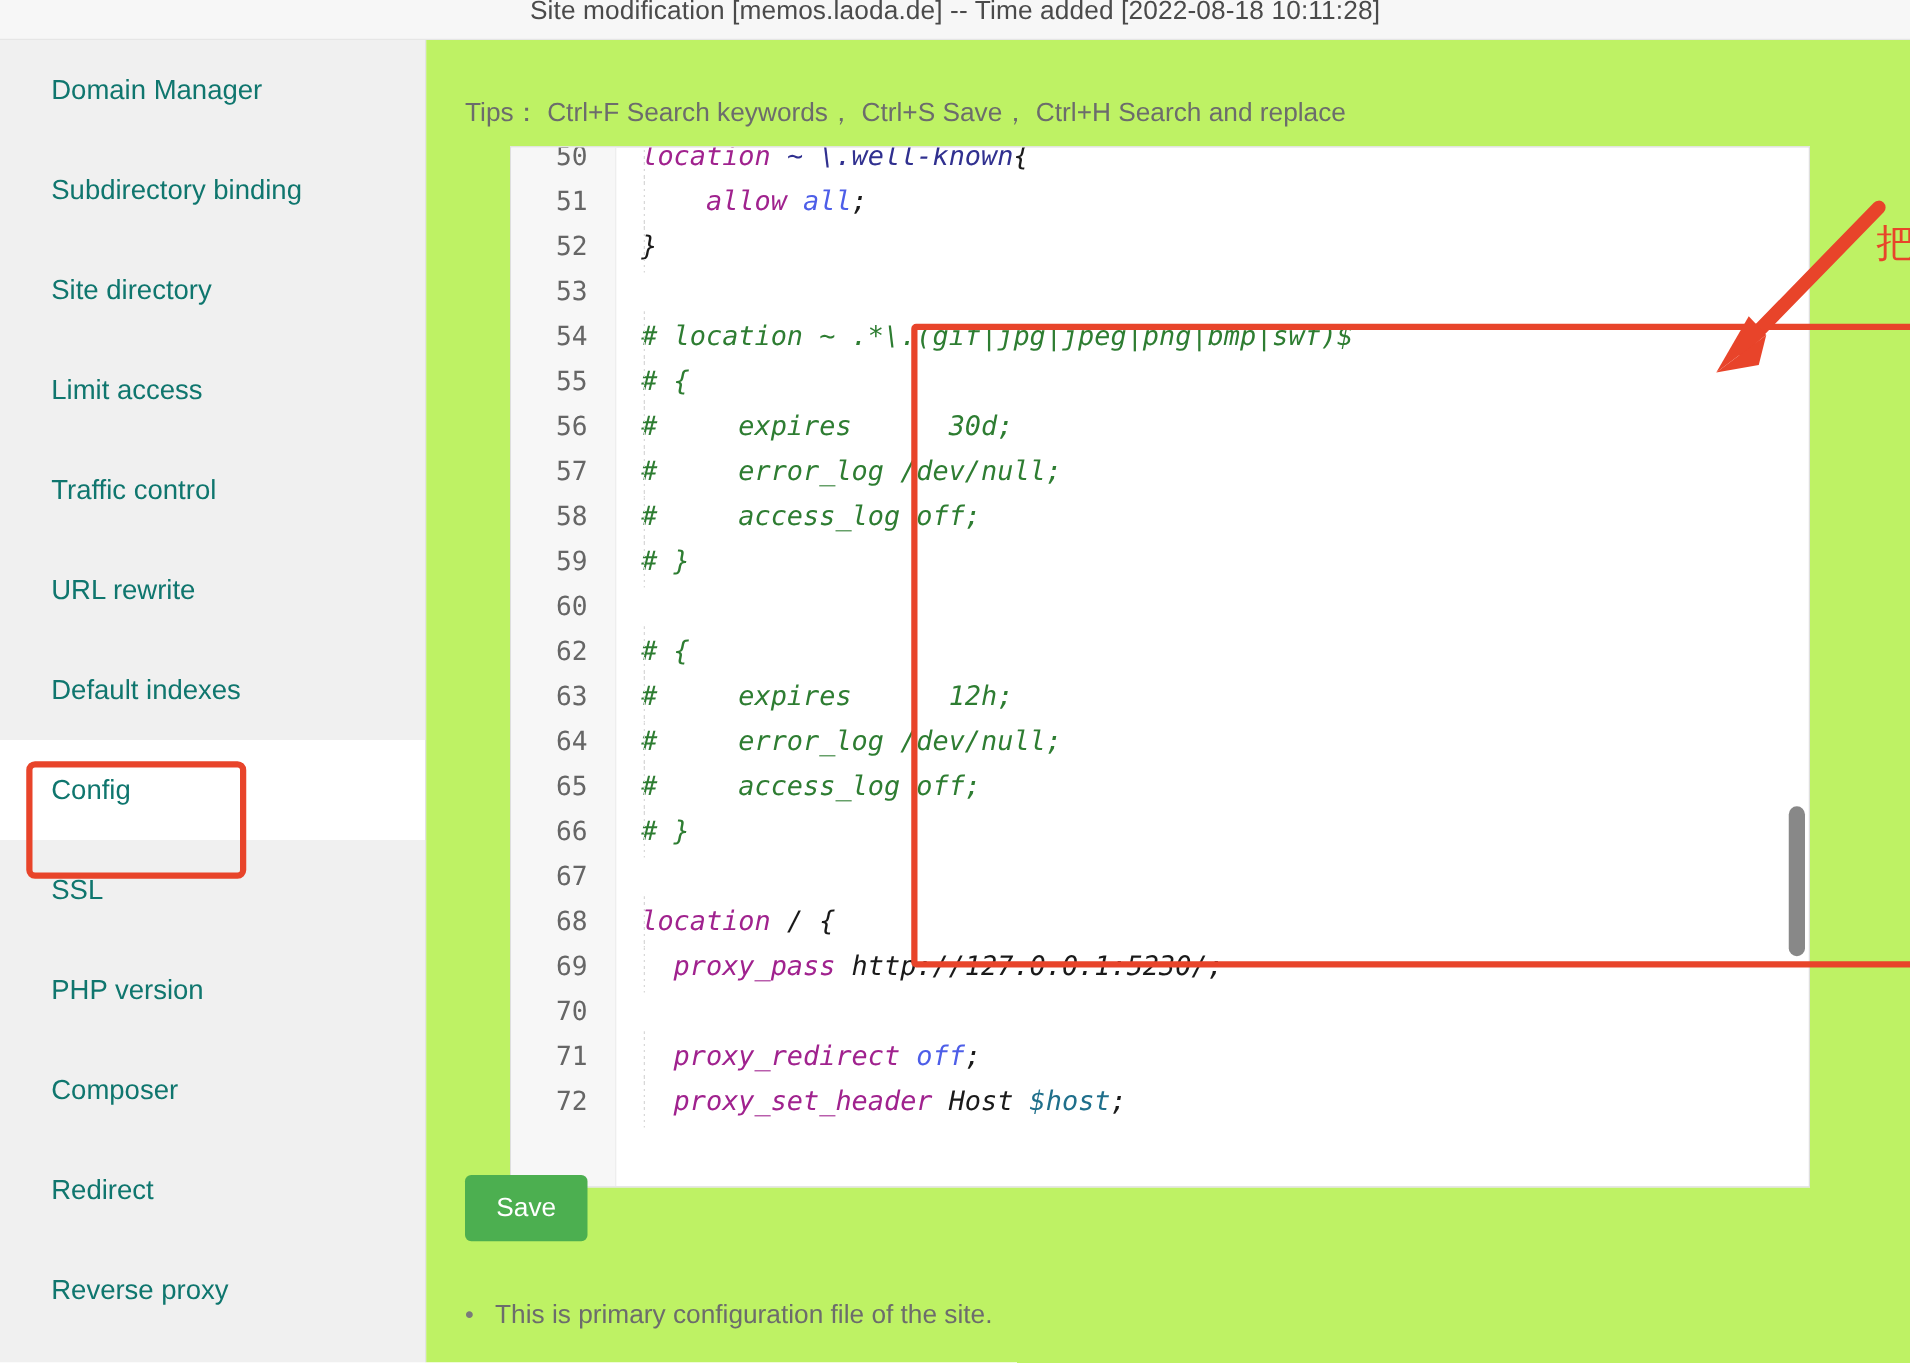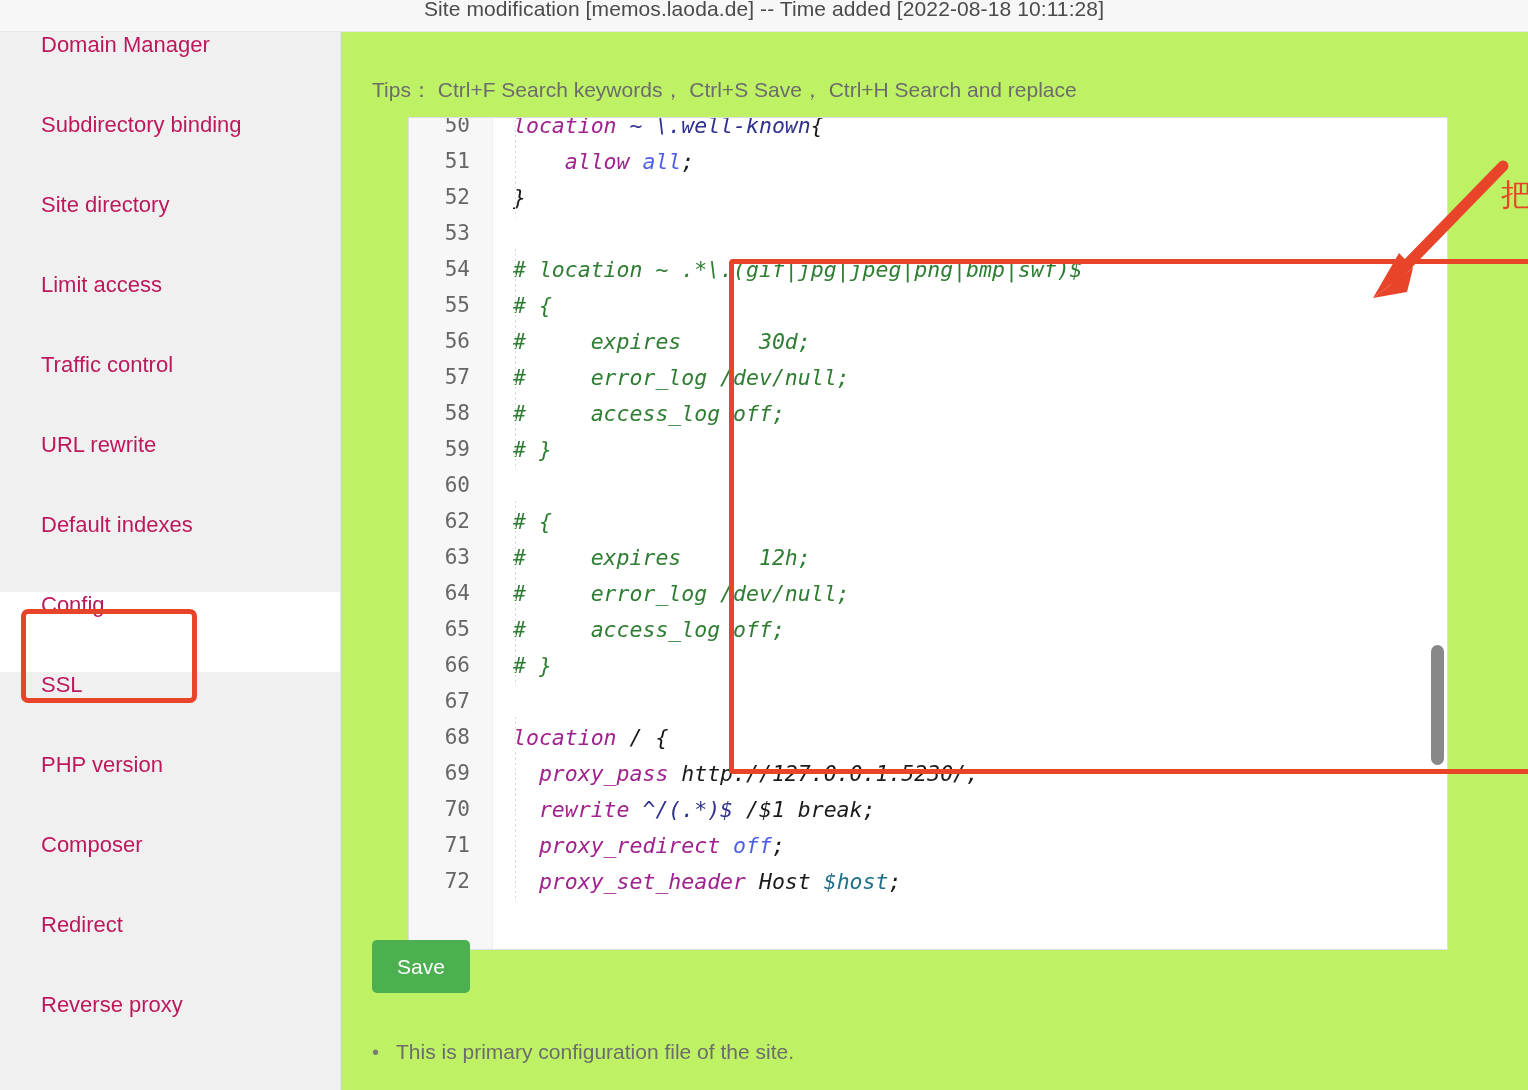--- a/index.html
+++ b/index.html
@@ -42,24 +42,24 @@
     left: 0; top: 32px;
     width: 341px;
     height: 1058px;
     background: #f0f0f0;
     border-right: 1px solid #e2e2e2;
   }
   .nav-item {
     position: relative;
     height: 80px;
     display: flex;
-    align-items: flex-start;
+    align-items: center;
     padding-left: 41px;
     font-size: 22px;
-    color: #be185d;
+    color: #0f766e;
     cursor: pointer;
     white-space: nowrap;
   }
   .nav-item.active {
     background: #ffffff;
   }
 
   
   .nav-highlight {
     position: absolute;
@@ -308,21 +308,21 @@
           <div class="code-line"><span class="ln">59</span><span class="code-text"><span class="tok-cmt"># }</span></span></div>
           <div class="code-line noguide"><span class="ln">60</span><span class="code-text"><span class="tok-plain"></span></span></div>
           <div class="code-line"><span class="ln">62</span><span class="code-text"><span class="tok-cmt"># {</span></span></div>
           <div class="code-line"><span class="ln">63</span><span class="code-text"><span class="tok-cmt">#     expires      12h;</span></span></div>
           <div class="code-line"><span class="ln">64</span><span class="code-text"><span class="tok-cmt">#     error_log /dev/null;</span></span></div>
           <div class="code-line"><span class="ln">65</span><span class="code-text"><span class="tok-cmt">#     access_log off;</span></span></div>
           <div class="code-line"><span class="ln">66</span><span class="code-text"><span class="tok-cmt"># }</span></span></div>
           <div class="code-line noguide"><span class="ln">67</span><span class="code-text"><span class="tok-plain"></span></span></div>
           <div class="code-line"><span class="ln">68</span><span class="code-text"><span class="tok-kw">location </span><span class="tok-plain">/ {</span></span></div>
           <div class="code-line"><span class="ln">69</span><span class="code-text"><span class="tok-plain">  </span><span class="tok-kw">proxy_pass </span><span class="tok-plain">http://127.0.0.1:5230/;</span></span></div>
-          <div class="code-line"><span class="ln">70</span><span class="code-text"><span class="tok-plain">  </span><span class="tok-kw">rewrite </span><span class="tok-regex">^/(.*)$</span><span class="tok-plain"> /$1 break;</span></span></div>
+          <div class="code-line"><span class="ln">70</span></div>
           <div class="code-line"><span class="ln">71</span><span class="code-text"><span class="tok-plain">  </span><span class="tok-kw">proxy_redirect </span><span class="tok-val">off</span><span class="tok-plain">;</span></span></div>
           <div class="code-line"><span class="ln">72</span><span class="code-text"><span class="tok-plain">  </span><span class="tok-kw">proxy_set_header </span><span class="tok-plain">Host </span><span class="tok-var">$host</span><span class="tok-plain">;</span></span></div>
         </div>
 
       <div class="vscroll">
         <div class="vscroll-thumb"></div>
       </div>
     </div>
 
     <div class="code-highlight"></div>

